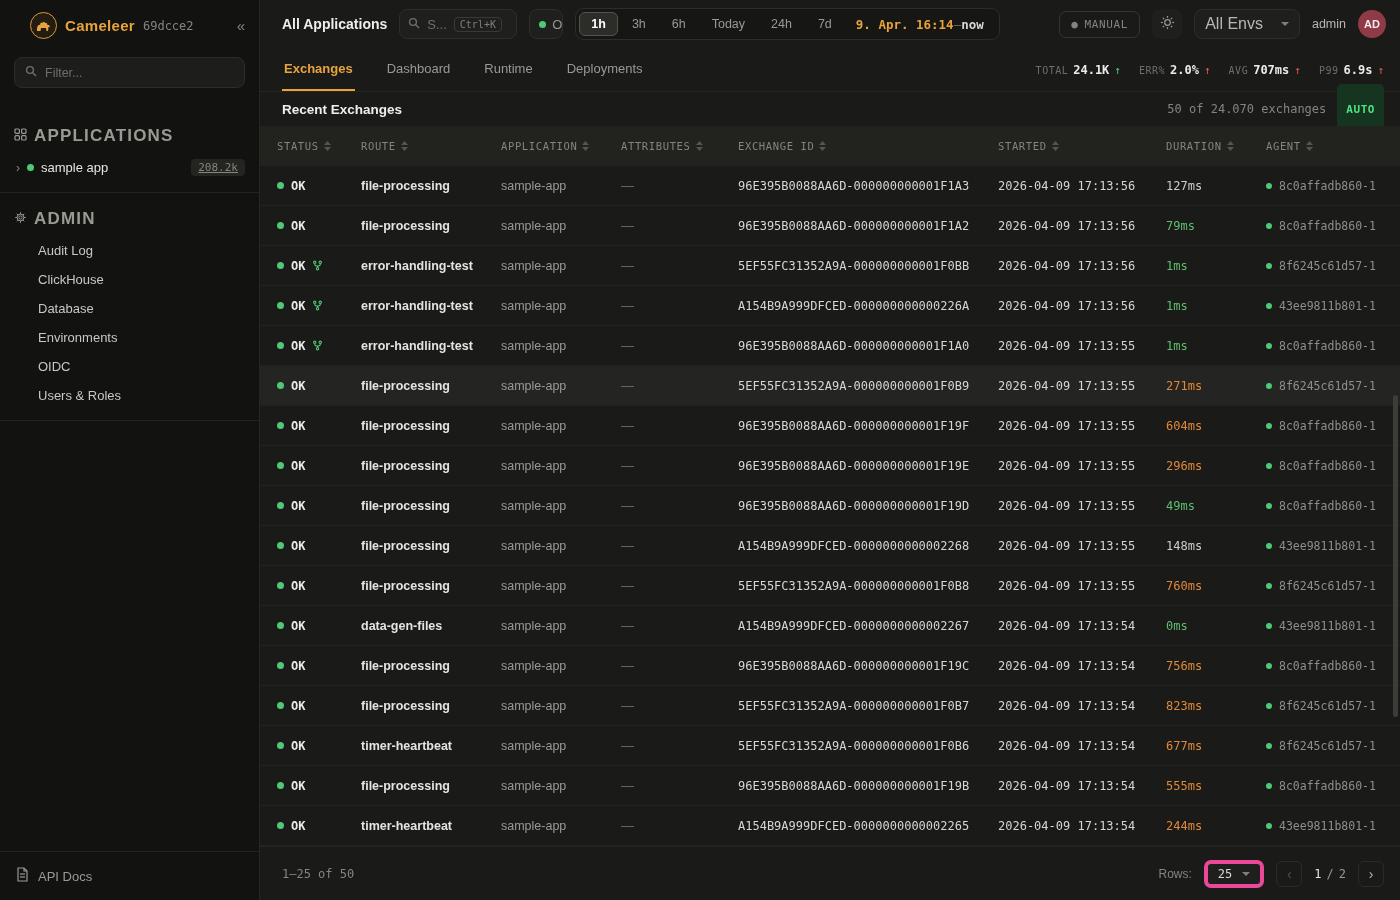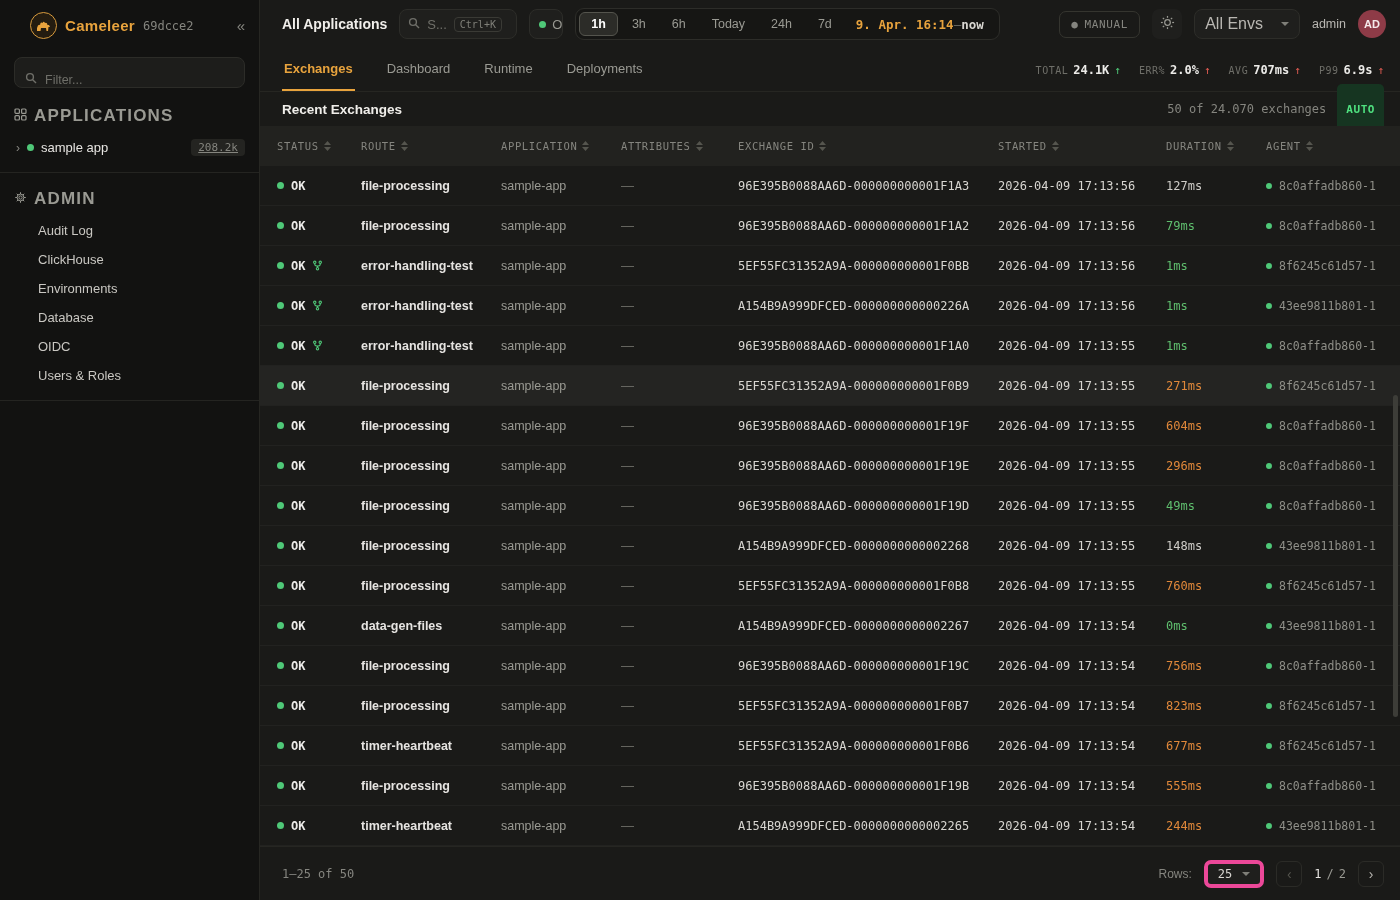--- a/index.html
+++ b/index.html
@@ -11,21 +11,21 @@
   }
   .mono { font-family:"DejaVu Sans Mono", monospace; }
 
   
   .sidebar { width:260px; min-width:260px; background:#121211; border-right:1px solid #262622; display:flex; flex-direction:column; }
   .side-top { display:flex; align-items:center; gap:8px; padding:12px 14px 10px;margin-left:16px; }
   .logo-circle { width:27px; height:27px; border-radius:50%; background:#241c10; border:1.5px solid #d89b3d; display:flex; align-items:center; justify-content:center; color:#e8a33d; }
   .brand { color:#e8a33d; font-weight:bold; font-size:15px; letter-spacing:.02em; }
   .instance { color:#85857f; font-size:12px; }
   .collapse-btn { margin-left:auto; color:#85857f; font-size:15px; cursor:pointer; }
-  .filter-box { margin:8px 14px 2px; background:#1d1d1b; border:1px solid #2c2c28; border-radius:8px; height:31px; display:flex; align-items:flex-end; gap:8px; padding:0 10px; color:#6f6f69; }
+  .filter-box { margin:8px 14px 22px; background:#1d1d1b; border:1px solid #2c2c28; border-radius:8px; height:31px; display:flex; align-items:center; gap:8px; padding:0 10px; color:#6f6f69; }
   .filter-box input { background:transparent; border:none; outline:none; color:#b9b7b2; font-size:12.5px; width:100%; font-family:"Liberation Sans", sans-serif; }
   .filter-box input::placeholder { color:#6f6f69; }
   .section-label { display:flex; align-items:center; gap:7px; color:#9a9a93; font-size:17px; font-weight:bold; letter-spacing:.07em; padding:16px 14px 7px; }
   .app-row { display:flex; align-items:center; gap:7px; padding:6px 14px 6px 16px; color:#e6e4e1; cursor:pointer; font-size:13px; }
   .app-chevron { color:#85857f; font-size:12px; }
   .dot { width:7px; height:7px; border-radius:50%; background:#4fc878; display:inline-block; flex:none; }
   .dot.small { width:6px; height:6px; }
   .app-badge { margin-left:auto; background:#242421; border-radius:4px; padding:2px 7px; color:#85857f; font-size:11px;text-decoration:underline; }
   .divider { height:1px; background:#242421; margin:10px 0 0; }
   .admin-item { padding:7px 14px 7px 38px; color:#c9c7c2; font-size:13px; cursor:pointer; }
@@ -167,28 +167,39 @@
           <line x1="3.4" y1="3.4" x2="5" y2="5"></line>
           <line x1="11" y1="5" x2="12.6" y2="3.4"></line>
           <line x1="3.4" y1="12.6" x2="5" y2="11"></line>
         </svg>
     </span>
     <span>ADMIN</span>
   </div>
 
   <div class="admin-item">Audit Log</div>
   <div class="admin-item">ClickHouse</div>
+  <div class="admin-item">Database</div>
   <div class="admin-item">Environments</div>
-  <div class="admin-item">Database</div>
   <div class="admin-item">OIDC</div>
   <div class="admin-item">Users &amp; Roles</div>
 
   <div class="divider"></div>
   <div class="side-spacer"></div>
 
+  <div class="api-docs">
+    <span>
+      <svg width="13" height="15" viewBox="0 0 13 15" fill="none" stroke="currentColor" stroke-width="1.2">
+          <path d="M2 1 h6 l3 3 v10 h-9 z"></path>
+          <path d="M8 1 v3 h3"></path>
+          <line x1="4" y1="7" x2="9" y2="7"></line>
+          <line x1="4" y1="10" x2="9" y2="10"></line>
+        </svg>
+    </span>
+    <span>API Docs</span>
+  </div>
 </aside>
 
 <div class="main">
 
   <div class="topbar">
     <span class="topbar-title">All Applications</span>
 
     <div class="search-box">
       <span>
         <svg width="12" height="12" viewBox="0 0 12 12" fill="none" stroke="currentColor" stroke-width="1.4">

